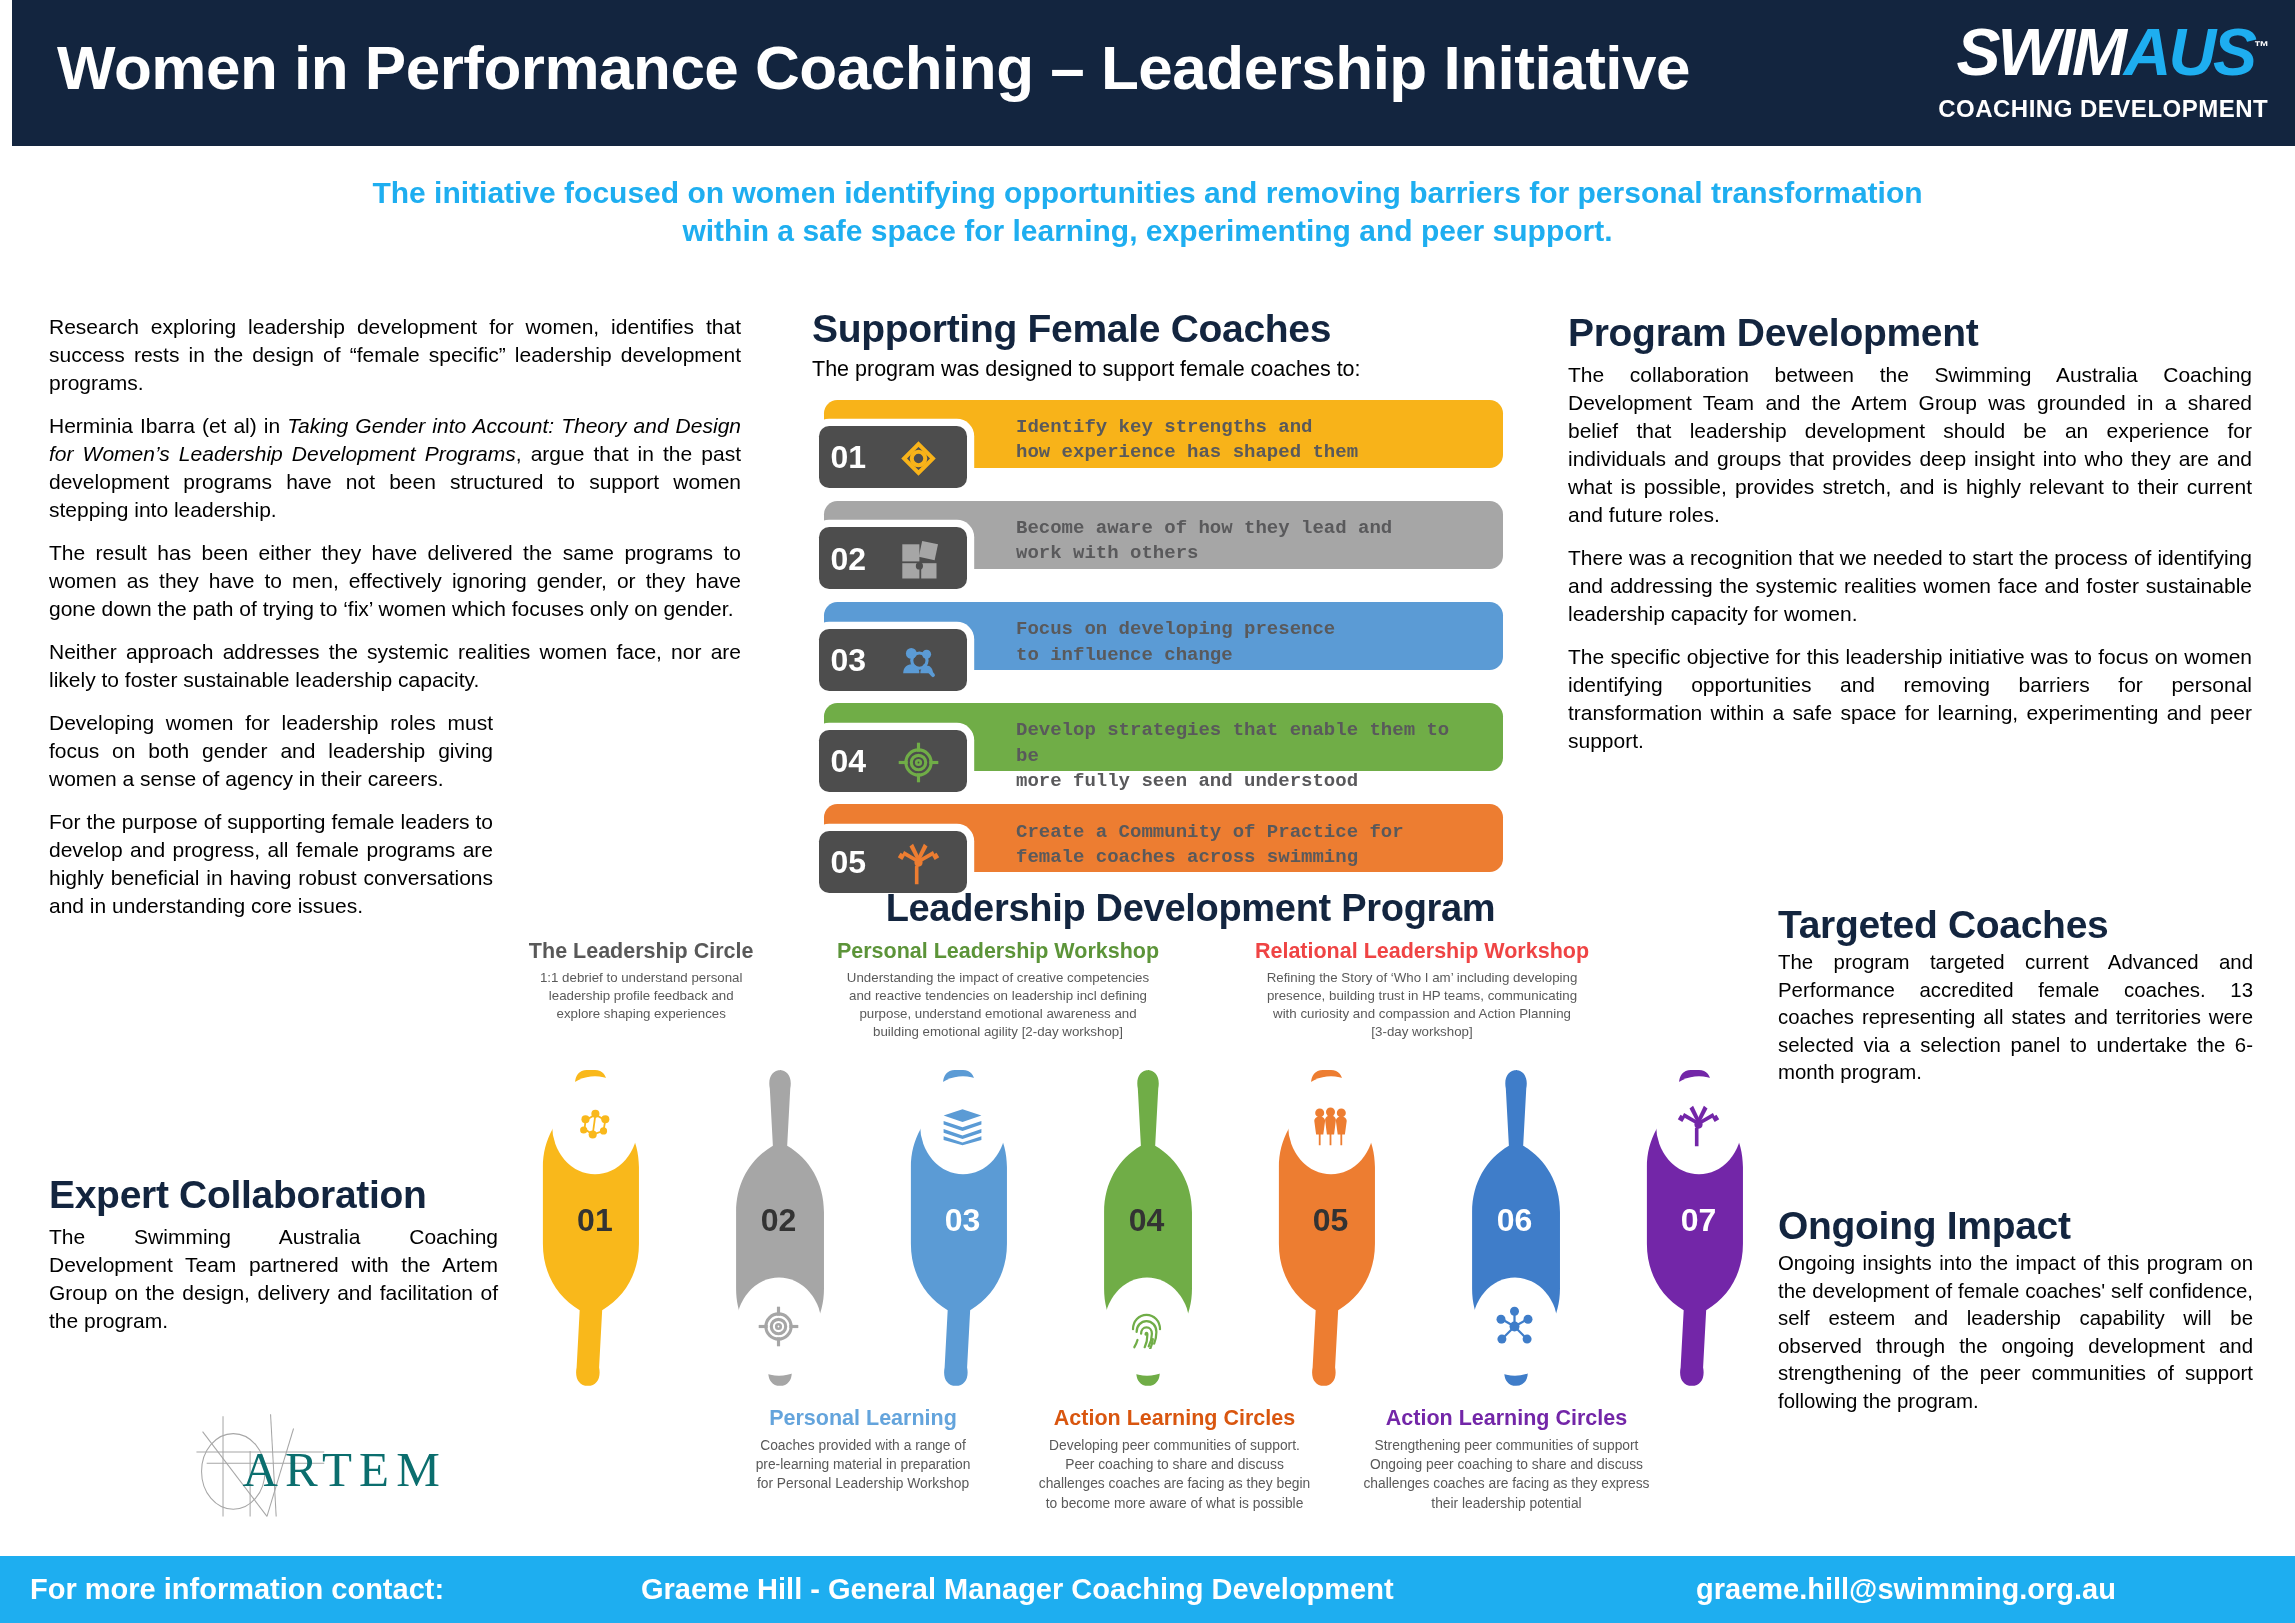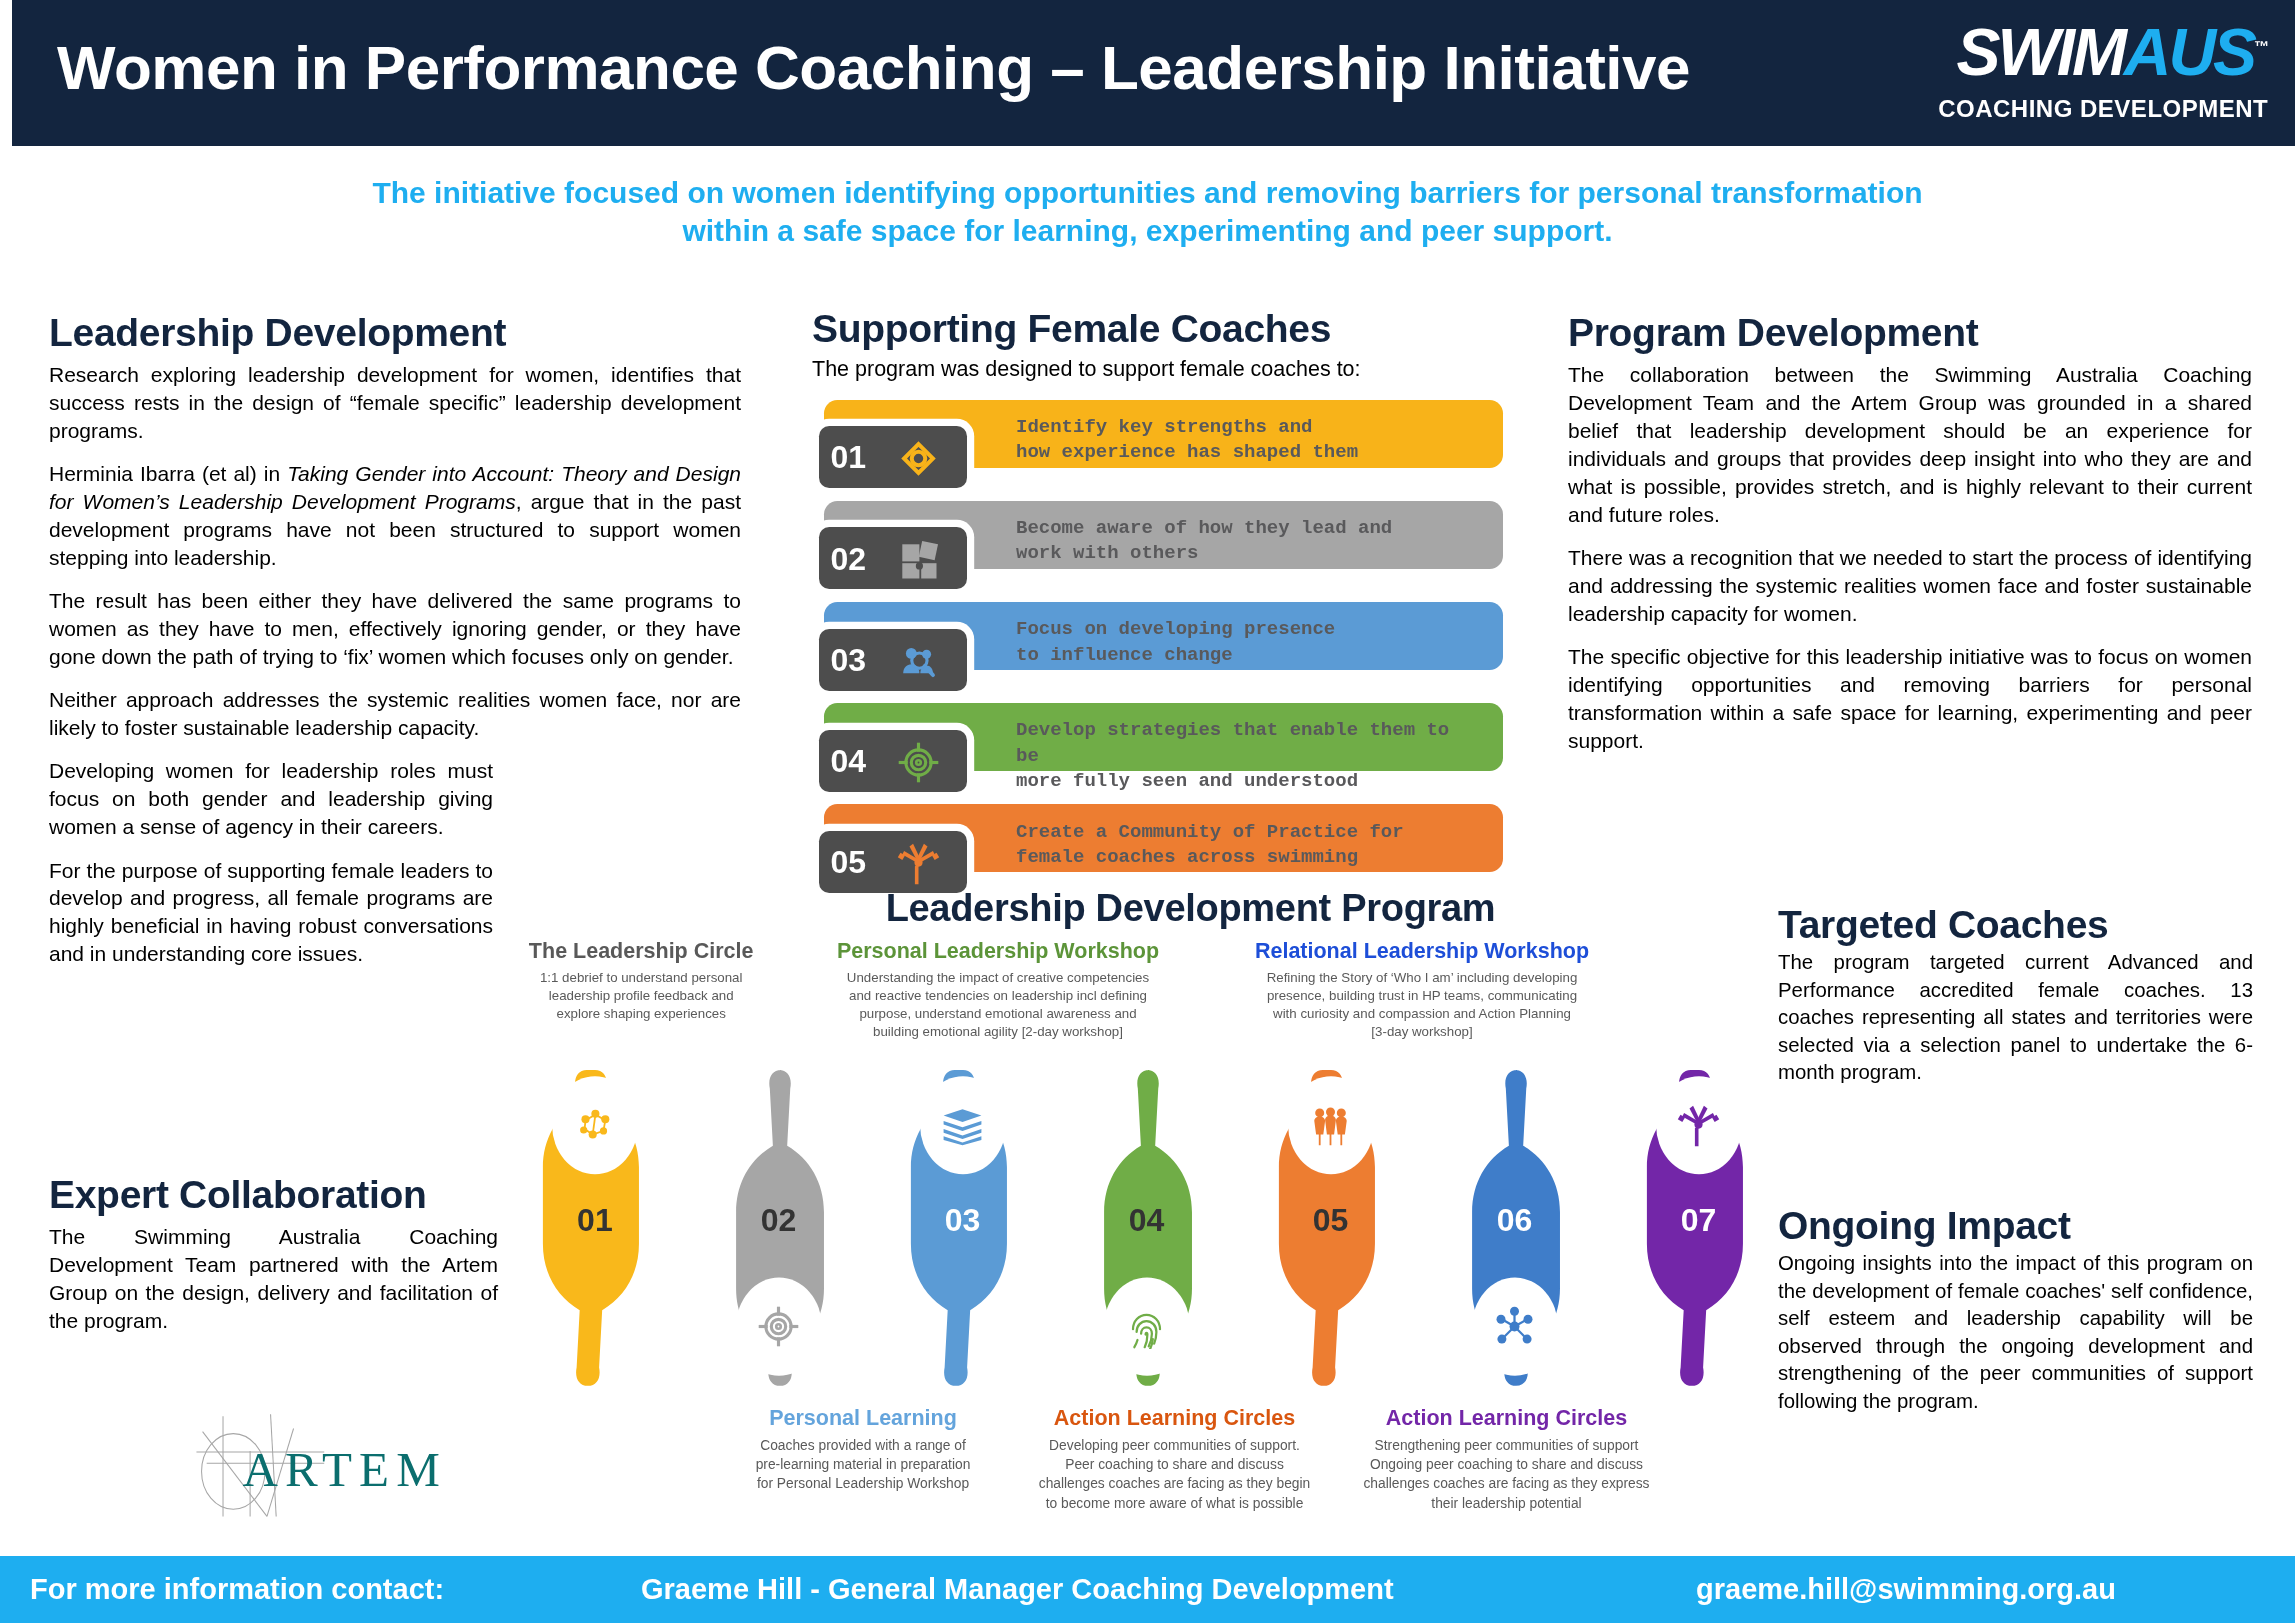--- a/index.html
+++ b/index.html
@@ -94,21 +94,21 @@
   }
   .ldp{position:absolute;left:490px;top:940px;width:1308px;height:603px;}
   .wsbox{position:absolute;text-align:center;}
   .wsbox .wt{font-size:21.5px;font-weight:bold;line-height:1.1;margin-bottom:5.1px;}
   .wsbox .wd{font-size:13.3px;color:#5a5a5a;line-height:1.35;}
   .ws1{left:8.2px;top:0;width:286px;}
   .ws1 .wt{color:#595959;}
   .ws2{left:306px;top:0;width:404px;}
   .ws2 .wt{color:#5c9439;}
   .ws3{left:725px;top:0;width:414px;}
-  .ws3 .wt{color:#1d4ed8;}
+  .ws3 .wt{color:#ef4444;}
 
   .pins{position:absolute;left:0;top:125px;width:1308px;height:327px;}
   .pin{position:absolute;top:0;width:169px;height:327px;}
   .pin svg{position:absolute;left:0;top:0;}
   .pin .pnum{
     position:absolute;width:169px;text-align:center;top:137px;
     font-size:32px;font-weight:bold;
   }
 
   .caps{position:absolute;left:0;top:467px;width:1308px;height:135px;}
@@ -144,21 +144,20 @@
       <div class="logo-sub">COACHING DEVELOPMENT</div>
     </div>
   </div>
 
   <div class="subtitle">
     <div>The initiative focused on women identifying opportunities and removing barriers for personal transformation</div>
     <div>within a safe space for learning, experimenting and peer support.</div>
   </div>
 
   <div class="col-left">
-    <h2 class="sec">Leadership Development</h2>
     <p class="body">Research exploring leadership development for women, identifies that success rests in the design of “female specific” leadership development programs.</p>
     <p class="body"><span>Herminia Ibarra (et al) in </span><i>Taking Gender into Account: Theory and Design for Women’s Leadership Development Programs</i><span>, argue that in the past development programs have not been structured to support women stepping into leadership.</span></p>
     <p class="body">The result has been either they have delivered the same programs to women as they have to men, effectively ignoring gender, or they have gone down the path of trying to ‘fix’ women which focuses only on  gender.</p>
     <p class="body">Neither approach addresses the systemic realities women face, nor are likely to foster sustainable leadership capacity.</p>
     <p class="body narrow">Developing women for leadership roles must focus on both gender and leadership giving women a sense of agency in their careers.</p>
     <p class="body narrow last">For the purpose of supporting female leaders to develop and progress, all female programs are highly beneficial in having robust conversations and in understanding core issues.</p>
   </div>
 
   <div class="expert">
     <h2 class="sec">Expert Collaboration</h2>

